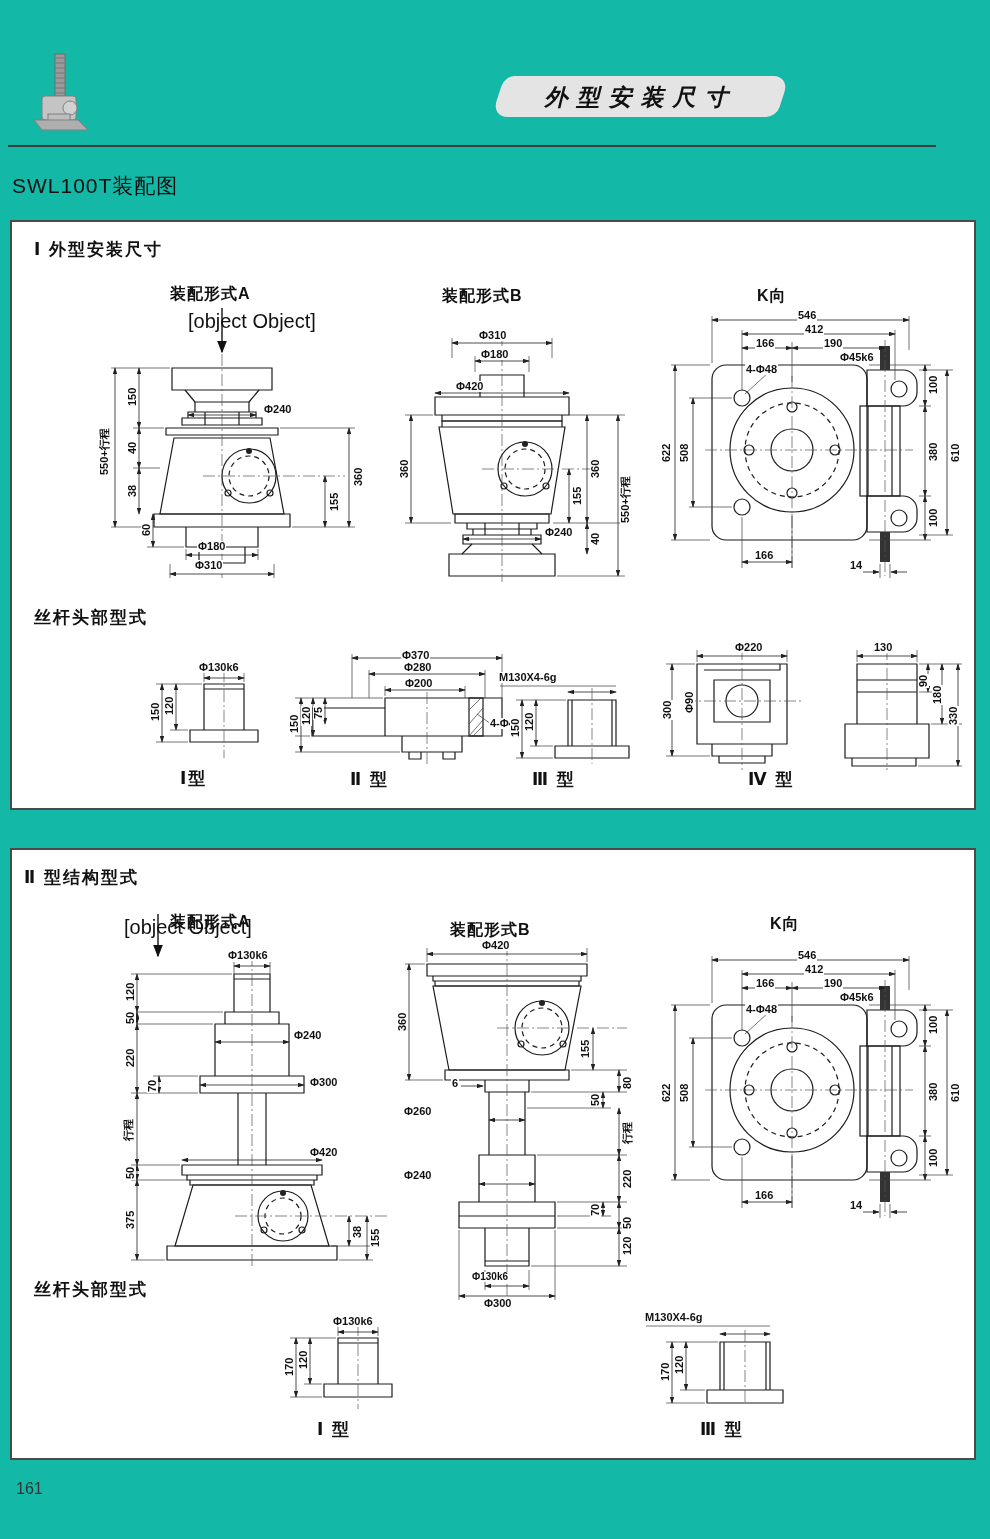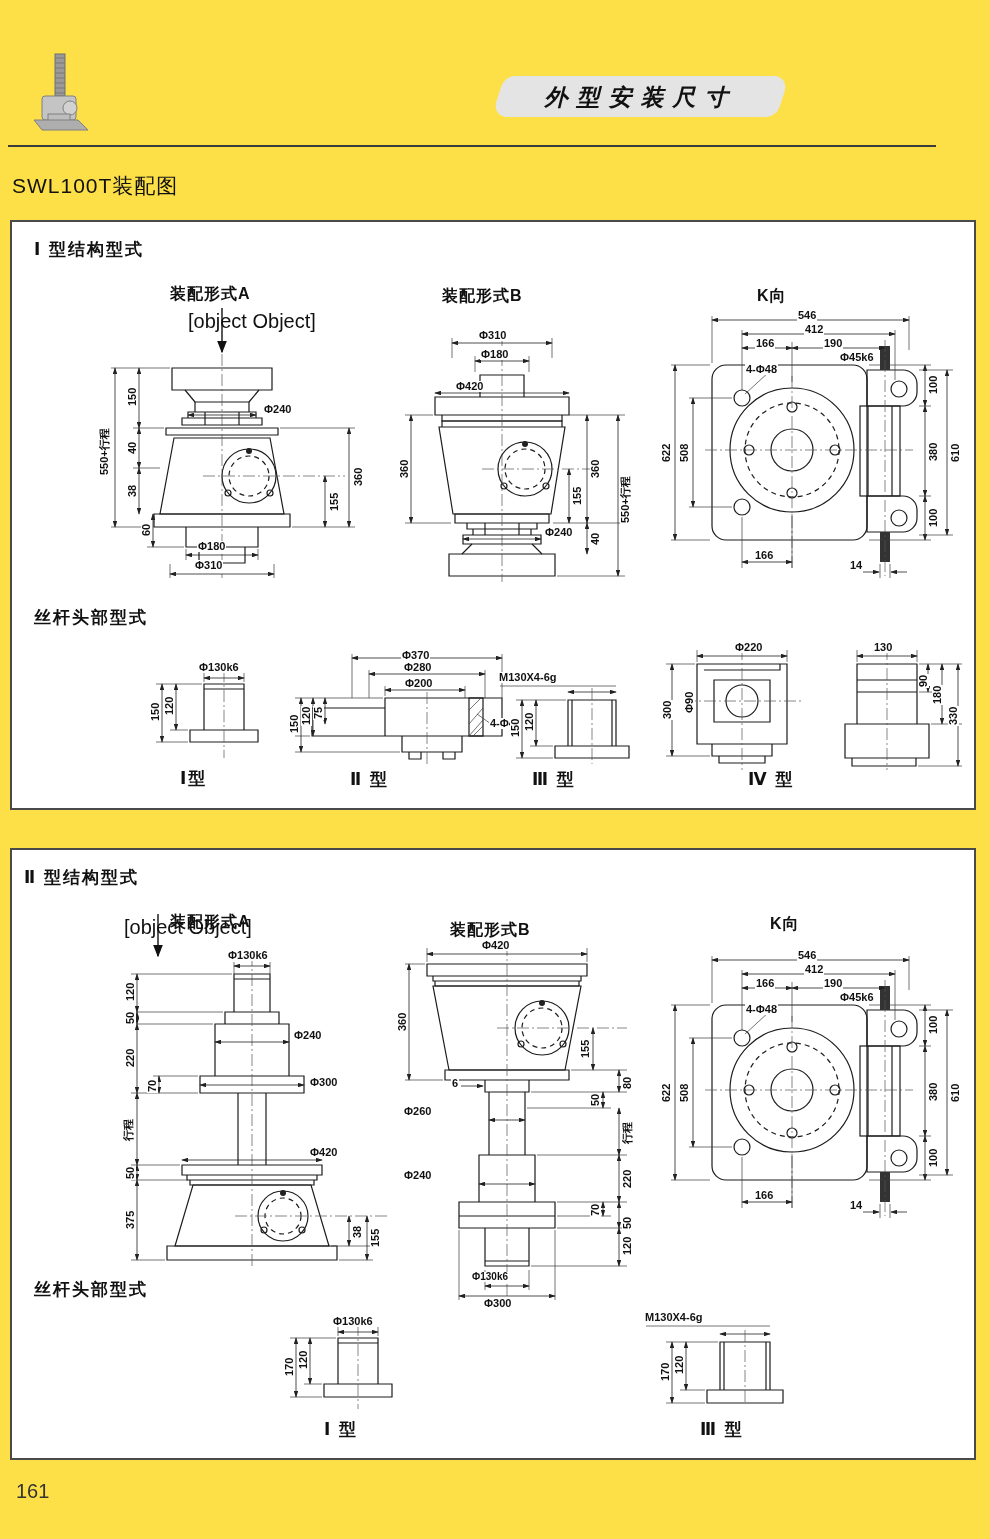--- a/index.html
+++ b/index.html
@@ -1,35 +1,35 @@
 <!DOCTYPE html>
 <html><head>
 <meta charset="utf-8">
 <style>
   html,body{margin:0;padding:0;background:#fff}
-  .pg{position:relative;width:990px;height:1539px;background:#fde047;overflow:hidden;
+  .pg{position:relative;width:990px;height:1539px;background:#14b8a6;overflow:hidden;
       font-family:"Liberation Sans","DejaVu Sans",sans-serif;color:#111}
   .abs{position:absolute}
   .box{position:absolute;border:2px solid #4a4a4a;background:#fff}
   .btitle{position:absolute;font-size:17px;font-weight:bold;letter-spacing:2px;white-space:nowrap}
   .ctitle{position:absolute;font-size:16px;font-weight:bold;letter-spacing:1px;white-space:nowrap}
   .hlbl{position:absolute;font-size:17px;font-weight:bold;letter-spacing:2px;white-space:nowrap}
   .dg{position:absolute}
   .dlbl{position:absolute;font-size:11px;font-weight:bold;line-height:1;white-space:nowrap;background:#fff;padding:0 1px}
   .vl{transform-origin:0 0;transform:rotate(-90deg)}
   .klbl{position:absolute;font-size:20px;font-weight:normal}
   .o{fill:none;stroke:#1c1c1c;stroke-width:1.2px}
   .w{fill:none;stroke:#3a3a3a;stroke-width:.7px}
   .d{fill:none;stroke:#222;stroke-width:.8px}
   .c{fill:none;stroke:#555;stroke-width:.7px;stroke-dasharray:12 3 2 3}
   .dash{stroke-dasharray:5 4}
   .banner{position:absolute;background:#e4e4e4;border-radius:10px 16px 10px 16px;transform:skewX(-18deg)}
   .bannertext{position:absolute;font-style:italic;font-weight:bold;font-size:23px;letter-spacing:9px;text-align:center}
   .title{position:absolute;font-size:21px;letter-spacing:1px}
-  .pageno{position:absolute;font-size:20px;color:#333}
+  .pageno{position:absolute;font-size:16px;color:#333}
 </style>
 </head>
 <body>
 
 <div class="pg">
 
   <div class="dg" style="left:28px;top:52px">
     <svg width="64" height="84" viewBox="0 0 64 84">
       <rect x="27" y="2" width="10" height="42" fill="#9a9a9a" stroke="#6e6e6e"></rect>
       <path d="M27,6h10M27,11h10M27,16h10M27,21h10M27,26h10M27,31h10M27,36h10M27,41h10" stroke="#777" stroke-width="1" fill="none"></path>
@@ -38,21 +38,21 @@
       <rect x="20" y="62" width="22" height="7" fill="#bdbdbd" stroke="#808080"></rect>
       <polygon points="6,68 50,68 60,78 14,78" fill="#aeaeae" stroke="#808080"></polygon>
     </svg>
   </div>
   <div class="banner" style="left:498px;top:76px;width:285px;height:41px"></div>
   <div class="bannertext" style="left:498px;top:82px;width:285px">外型安装尺寸</div>
   <div class="abs" style="left:8px;top:145px;width:928px;border-top:2px solid #3c3c3c"></div>
   <div class="title" style="left:12px;top:172px">SWL100T装配图</div>
 
   <div class="box" style="left:10px;top:220px;width:962px;height:586px">
-    <div class="btitle" style="left:22px;top:16px">Ⅰ 型结构型式</div>
+    <div class="btitle" style="left:22px;top:16px">Ⅰ 外型安装尺寸</div>
     <div class="ctitle" style="left:158px;top:62px">装配形式A</div>
     <div class="klbl" style="left:176px;top:88px">[object Object]</div>
     <div class="dg" style="left:202px;top:84px">
       <svg width="16" height="54" viewBox="0 0 16 54">
         <defs>
             <marker id="k1" markerWidth="9" markerHeight="7" refX="8" refY="3.5" orient="auto">
               <path d="M0,0 9,3.5 0,7Z" fill="#111"></path>
             </marker>
           </defs>
         <line x1="8" y1="2" x2="8" y2="46" stroke="#111" stroke-width="1.4" marker-end="url(#k1)"></line>
@@ -609,21 +609,21 @@
         <line class="w" x1="64" y1="18" x2="18" y2="18"></line>
           <line class="w" x1="50" y1="64" x2="32" y2="64"></line>
           <line class="w" x1="50" y1="77" x2="18" y2="77"></line>
         <line class="d" x1="24" y1="18" x2="24" y2="77" marker-start="url(#a11)" marker-end="url(#a11)"></line>
         <line class="d" x1="38" y1="18" x2="38" y2="64" marker-start="url(#a11)" marker-end="url(#a11)"></line>
       </svg>
       <span class="dlbl" style="left:60px;top:-4px">Φ130k6</span>
       <span class="dlbl vl" style="left:12px;top:57px">170</span>
       <span class="dlbl vl" style="left:26px;top:50px">120</span>
     </div>
-    <div class="hlbl" style="left:312px;top:568px">Ⅰ 型</div>
+    <div class="hlbl" style="left:305px;top:568px">Ⅰ 型</div>
 
     <div class="dg" style="left:630px;top:462px;width:190px;height:95px">
       <svg width="190" height="95" viewBox="0 0 190 95">
         <defs>
             <marker id="a12" markerWidth="9" markerHeight="6" refX="8" refY="3" orient="auto-start-reverse">
               <path d="M0,0 9,3 0,6Z" fill="#222"></path>
             </marker>
           </defs>
         <line class="w" x1="4" y1="14" x2="128" y2="14"></line>
         <line class="d" x1="78" y1="22" x2="128" y2="22" marker-start="url(#a12)" marker-end="url(#a12)"></line>

